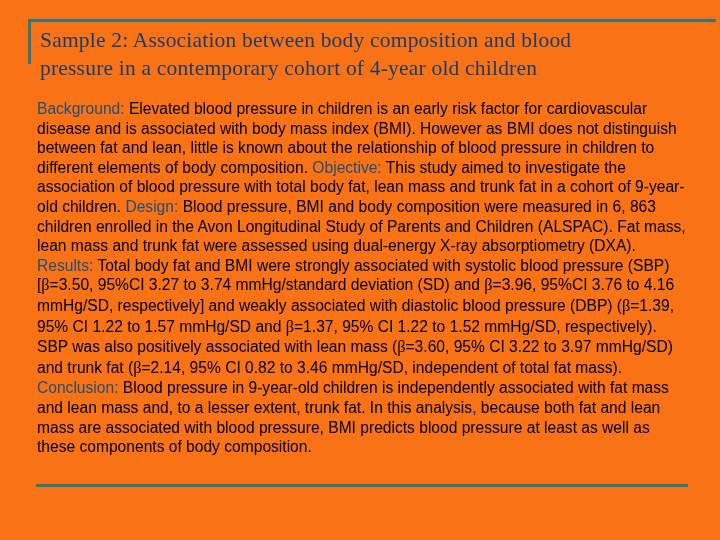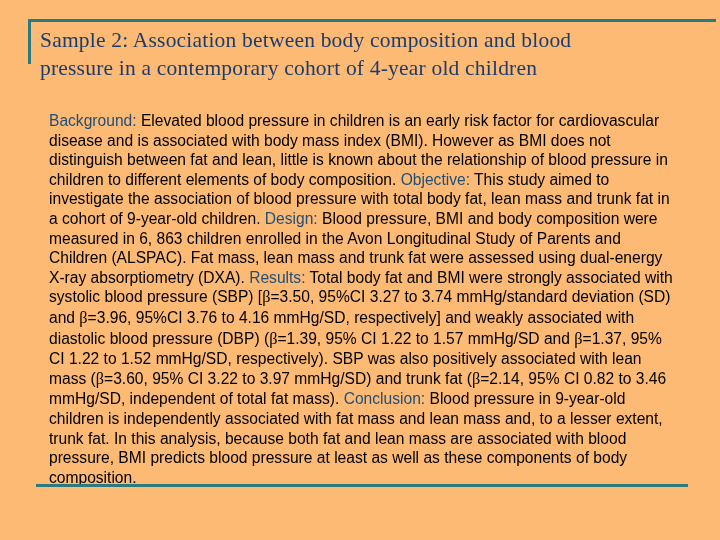--- a/index.html
+++ b/index.html
@@ -13,21 +13,21 @@
     height: 540px;
     overflow: hidden;
     font-family: "Liberation Sans", sans-serif;
     -webkit-font-smoothing: none;
   }
 
   .slide {
     position: relative;
     width: 720px;
     height: 540px;
-    background: #fdba74;
+    background: #f97316;
     box-sizing: border-box;
   }
 
   
   .title-rule-top {
     position: absolute;
     left: 28px;
     top: 19px;
     width: 688px;
     height: 3px;
@@ -72,21 +72,21 @@
     left: 33px;
     top: 95px;
     width: 660px;
     font-family: "Liberation Sans", sans-serif;
     font-size: 15.6px;
     line-height: 19.6px;
     color: #000000;
     text-align: left;
   }
   .body-block p {
-    margin: 16px;
+    margin: 4px;
   }
   .kw {
     color: #1f4e79;
     font-weight: normal;
   }
   .beta {
     font-family: "Liberation Serif", "DejaVu Serif", serif;
     font-size: 16.2px;
   }
 </style>

